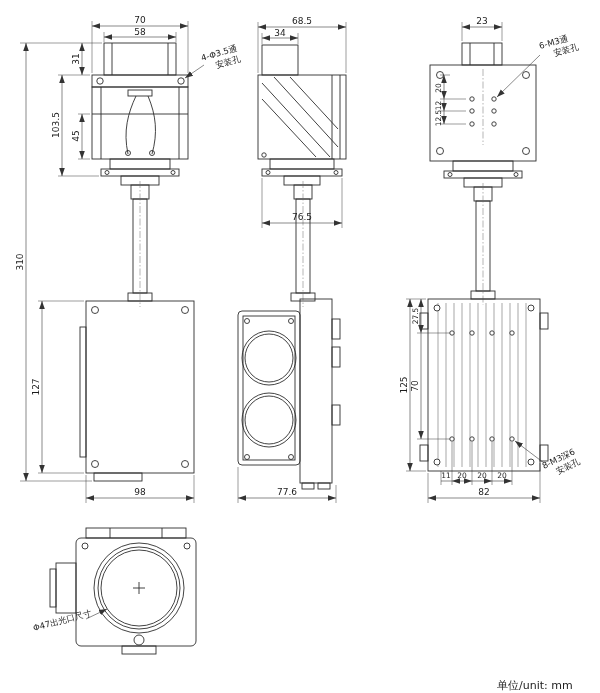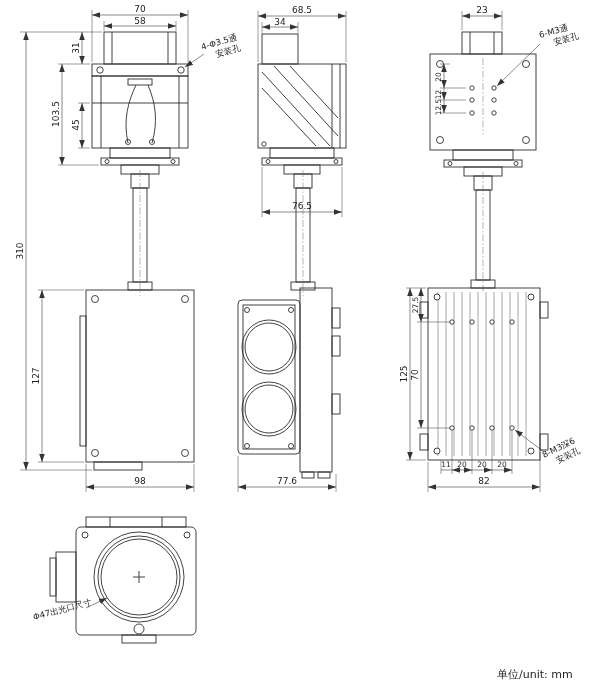--- a/index.html
+++ b/index.html
@@ -1,18 +1,18 @@
 <!DOCTYPE html>
 <html><head>
 <meta charset="utf-8">
 <style>
   * { margin:0; padding:0; box-sizing:border-box; }
   html,body { background:#ffffff; }
   body { width:600px; height:693px; overflow:hidden; }
-  .canvas { position:relative; width:600px; height:636px; background:#fff; }
+  .canvas { position:relative; width:600px; height:636px; background:#fff;margin-top:11px; }
   svg { display:block; }
   .thin { stroke:#2e2e2e; stroke-width:0.9; fill:none; stroke-linejoin:miter; }
   .thinw { stroke:#2e2e2e; stroke-width:0.9; fill:#ffffff; }
   .dim { stroke:#3a3a3a; stroke-width:0.6; fill:none; }
   .ext { stroke:#3a3a3a; stroke-width:0.5; fill:none; }
   .cl  { stroke:#6a6a6a; stroke-width:0.5; stroke-dasharray:7 2 1.5 2; fill:none; }
   .fin { stroke:#3a3a3a; stroke-width:0.45; fill:none; }
   text { font-family:"DejaVu Sans","Liberation Sans",sans-serif; font-size:9px; fill:#1c1c1c; }
   text.small { font-size:7.5px; }
   text.callout { font-size:8.5px; }

